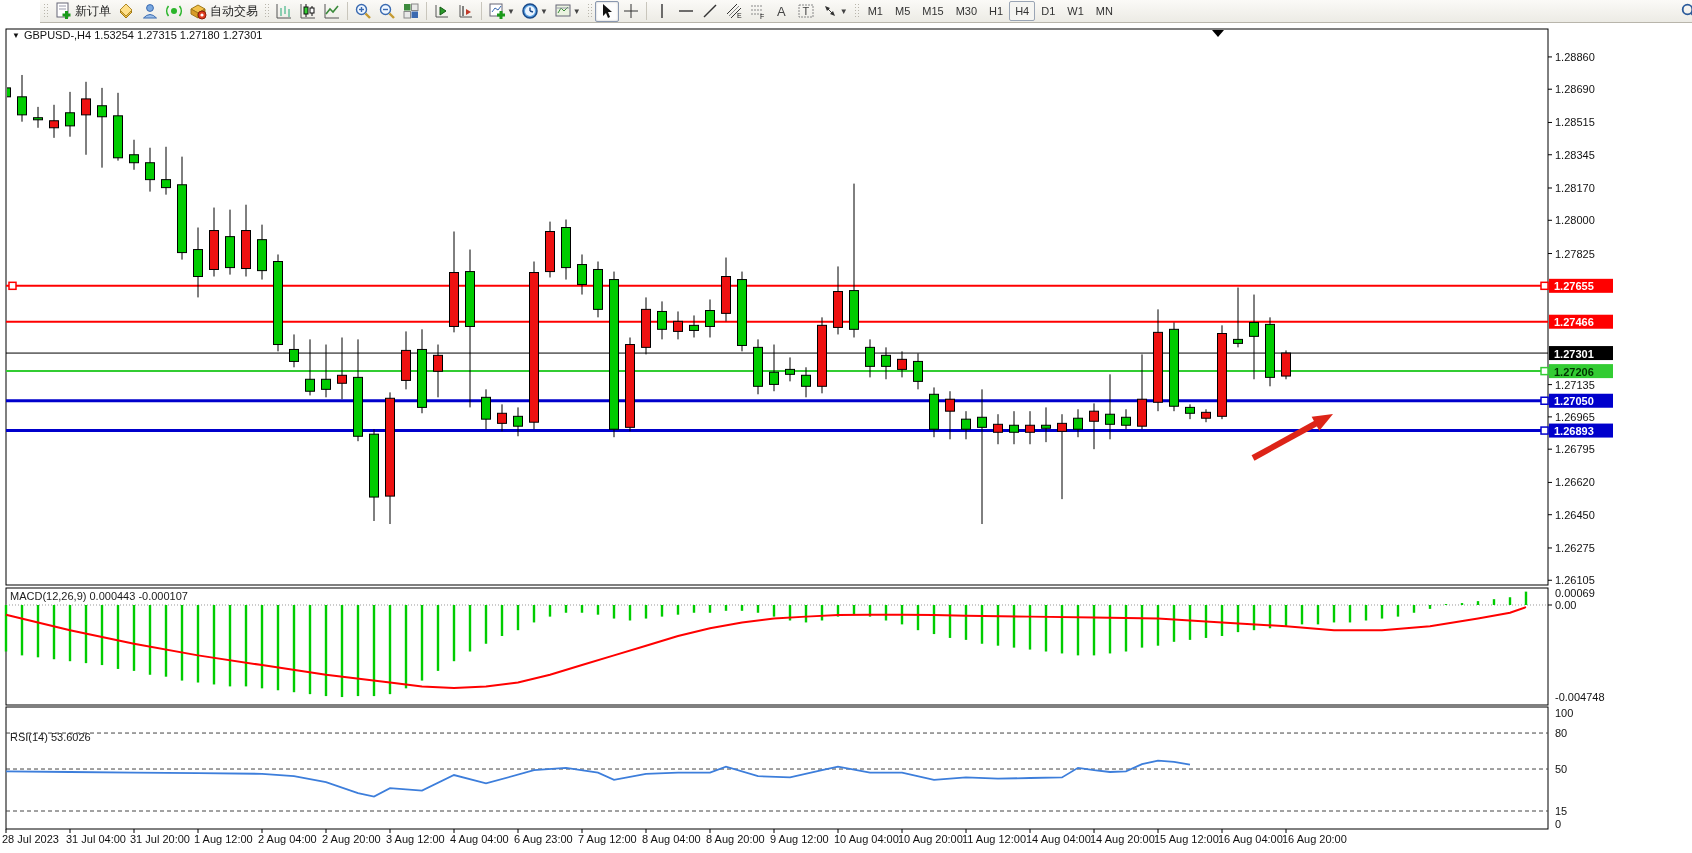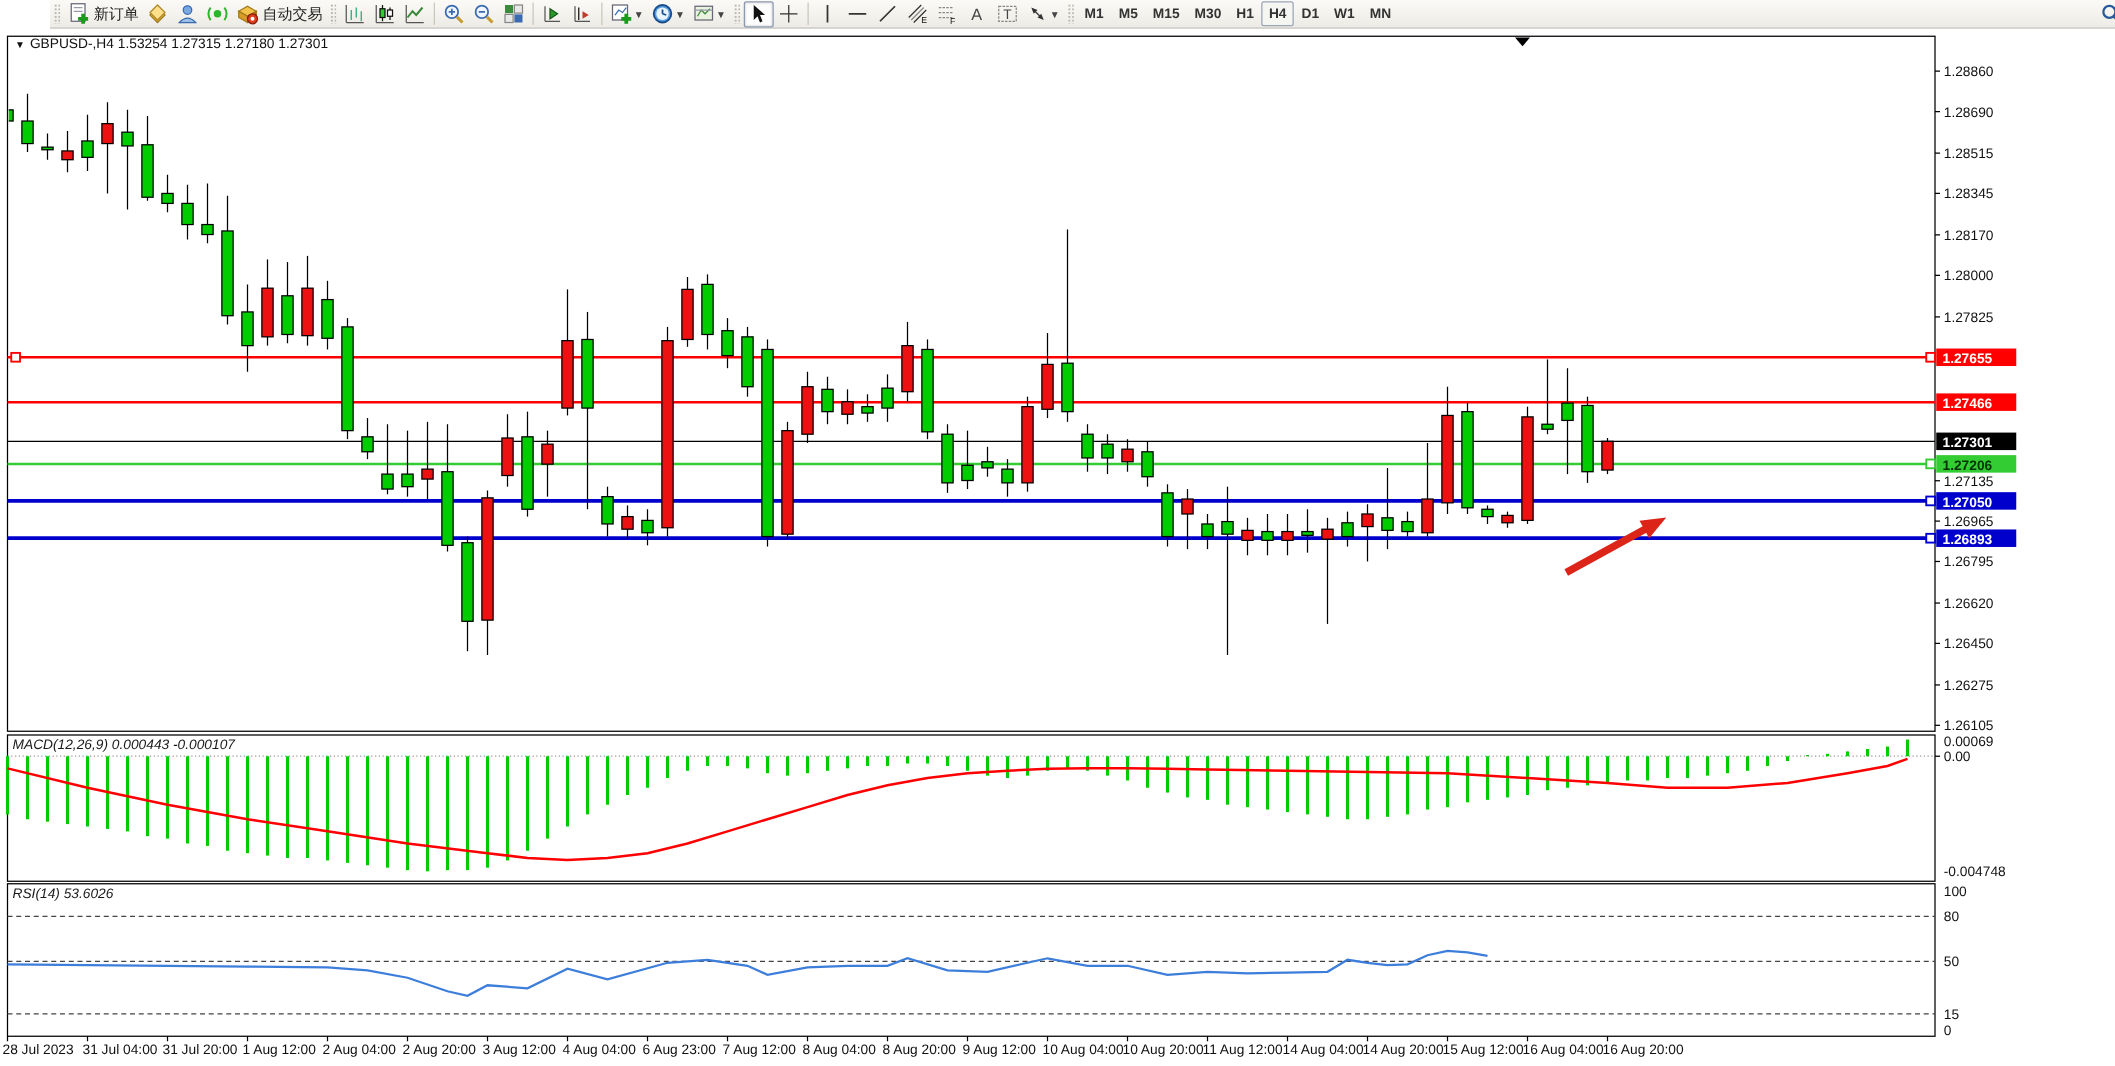--- a/index.html
+++ b/index.html
@@ -16,31 +16,31 @@
   .tb-grip { width:5px; height:16px; margin:0 3px;
     background-image:radial-gradient(#b8b5ab 35%, transparent 36%);
     background-size:3px 3px; }
   .tb-sep { width:1px; height:18px; background:#c9c6bc; margin:0 3px; }
   .tb-btn { height:21px; min-width:22px; padding:0 2px; display:flex; align-items:center; justify-content:center;
     border:1px solid transparent; border-radius:2px; cursor:default; }
   .tb-btn.active { background:#fdfdfd; border:1px solid #8a98b0; box-shadow:inset 0 0 2px #bbb; }
   .tb-label { margin-left:3px; white-space:nowrap; }
   .tb-dd { font-size:8px; color:#444; margin-left:1px; }
   .tf-btn { font-size:11px; color:#333; padding:0 5px; height:20px; display:flex; align-items:center;
-    border:1px solid transparent; border-radius:2px;font-weight:bold; }
+    border:1px solid transparent; border-radius:2px; }
   .tf-btn.active { background:#f5f5f2; border:1px solid #9aa5b5; }
   .tb-right { margin-left:auto; display:flex; align-items:center; margin-right:8px; gap:8px; }
   .badge { position:absolute; top:-4px; right:-7px; background:#e03c1e; color:#fff; font-size:10px;
     border-radius:8px; min-width:13px; height:13px; line-height:13px; text-align:center; padding:0 2px; }
   .icon16 { width:18px; height:18px; display:inline-block; }
 
   
   #surface { position:absolute; left:0; top:23px; width:1692px; height:830px; background:#fff; }
   #chart-svg { position:absolute; left:0; top:0; }
-  .panel-title { position:absolute; font-size:11px; color:#1a1a1a; white-space:pre;font-style:italic; }
+  .panel-title { position:absolute; font-size:11px; color:#1a1a1a; white-space:pre; }
   .ohlc-head { position:absolute; left:12px; top:6px; font-size:11px; color:#111; display:flex; align-items:center; gap:4px;}
   .ohlc-head .tri { font-size:8px; color:#111; }
   text { font-family:"Liberation Sans", sans-serif; }
 </style>
 </head>
 <body>
 
 <div class="toolbar">
   <div class="tb-grip"></div>
 
@@ -743,14 +743,14 @@
         <line x1="1286" y1="806" x2="1286" y2="810" stroke="#000"></line>
         <text x="1282" y="820" font-size="11" fill="#111">16 Aug 20:00</text>
       </g>
     </svg>
 
   <div class="ohlc-head">
     <span class="tri">▼</span>
     <span>GBPUSD-,H4  1.53254 1.27315 1.27180 1.27301</span>
   </div>
   <div class="panel-title" style="left:10px; top:567px;">MACD(12,26,9) 0.000443 -0.000107</div>
-  <div class="panel-title" style="left:10px; top:686px;">RSI(14) 53.6026</div>
+  <div class="panel-title" style="left:10px; top:708px;">RSI(14) 53.6026</div>
 </div>
 
 </body></html>

